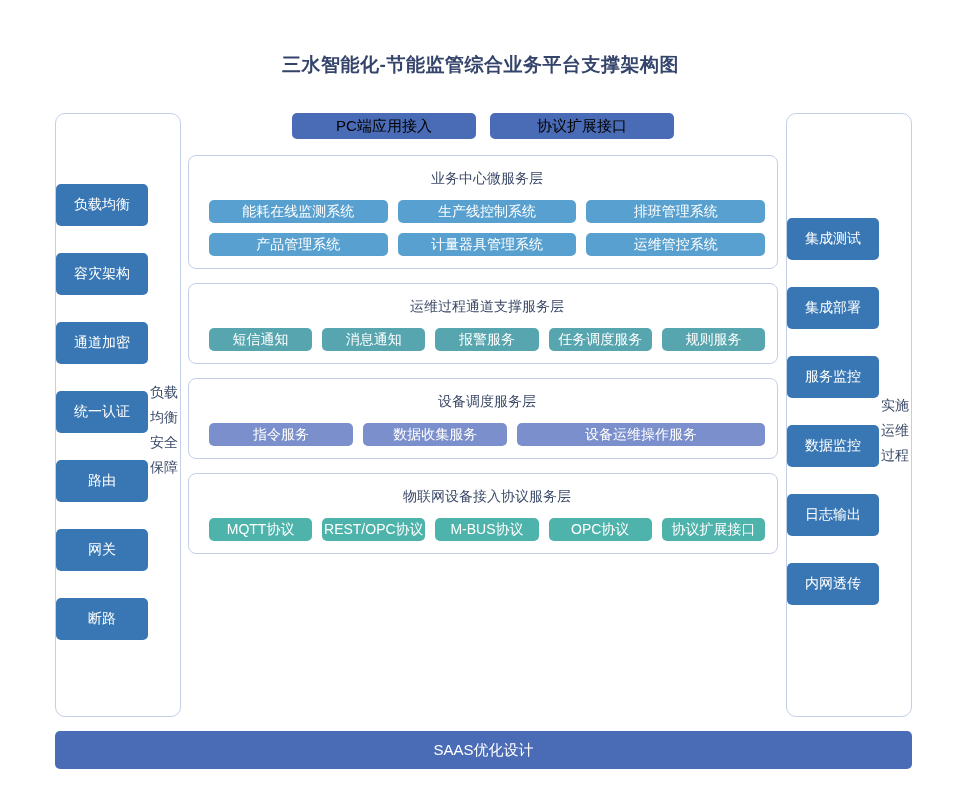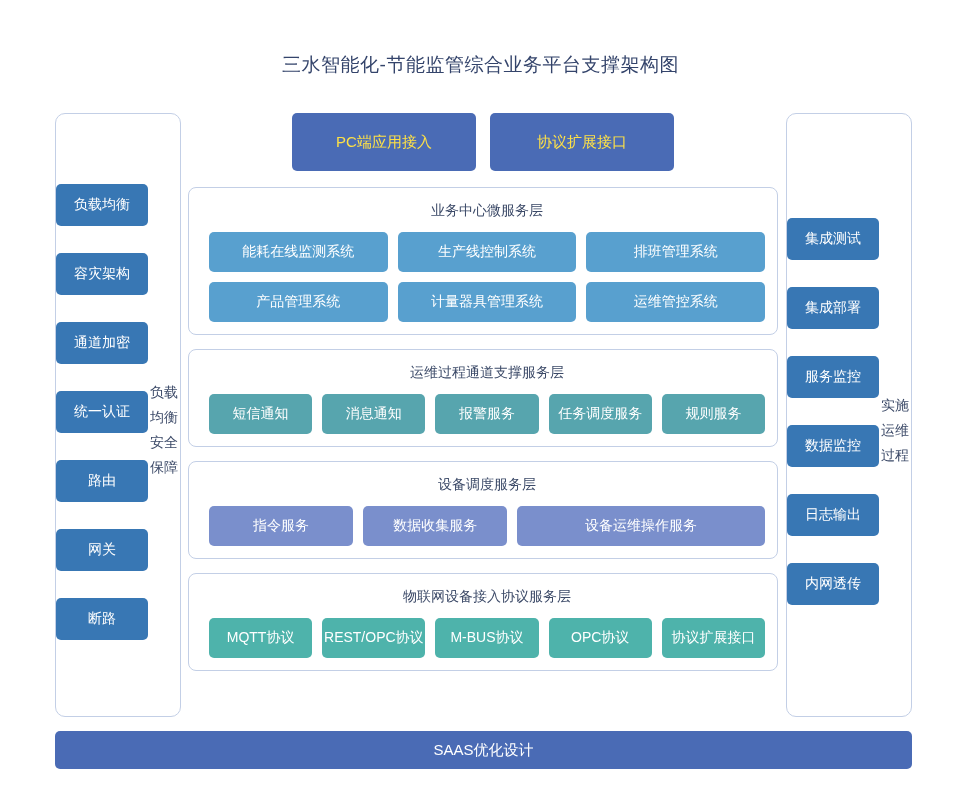--- a/index.html
+++ b/index.html
@@ -23,21 +23,21 @@
   }
 
   
   .title {
     position: absolute;
     top: 52px;
     left: 0;
     width: 961px;
     text-align: center;
     font-size: 19px;
-    font-weight: normal;
+    font-weight: bold;
     color: #34446b;
     letter-spacing: 0.5px;
   }
 
   
   .side-col {
     position: absolute;
     top: 113px;
     width: 126px;
     height: 604px;
@@ -86,24 +86,24 @@
 
   
   .access-row {
     display: flex;
     justify-content: center;
     gap: 14px;
     margin-bottom: 16px;
   }
   .access-box {
     width: 184px;
-    height: 58px;
+    height: 26px;
     background: #4a6bb5;
     border-radius: 5px;
-    color: #fde047;
+    color: #000000;
     font-size: 15px;
     display: flex;
     align-items: center;
     justify-content: center;
   }
 
   
   .layer {
     box-sizing: border-box;
     border: 1px solid #c3cfe6;
@@ -120,21 +120,21 @@
   }
   .row {
     display: flex;
     gap: 10px;
     margin-bottom: 10px;
   }
   .row:last-child { margin-bottom: 0; }
 
   .cell {
     flex: 1 1 0;
-    height: 40px;
+    height: 23px;
     border-radius: 5px;
     color: #ffffff;
     font-size: 14px;
     display: flex;
     align-items: center;
     justify-content: center;
     text-align: center;
     box-sizing: border-box;
   }
 

